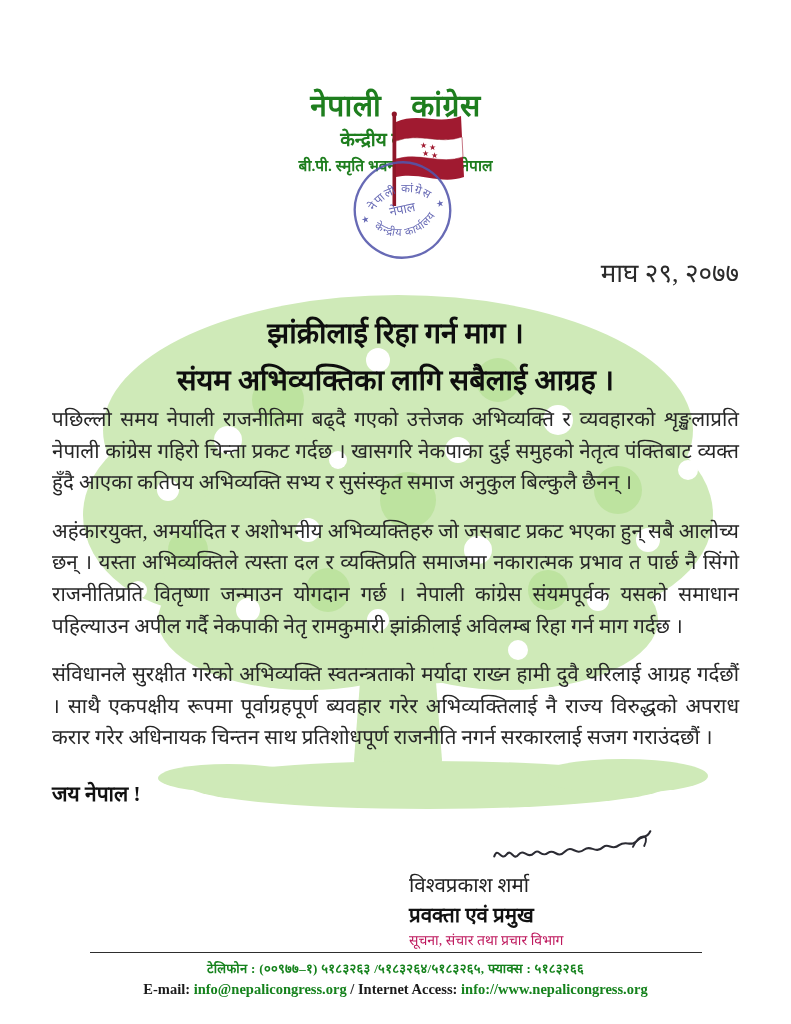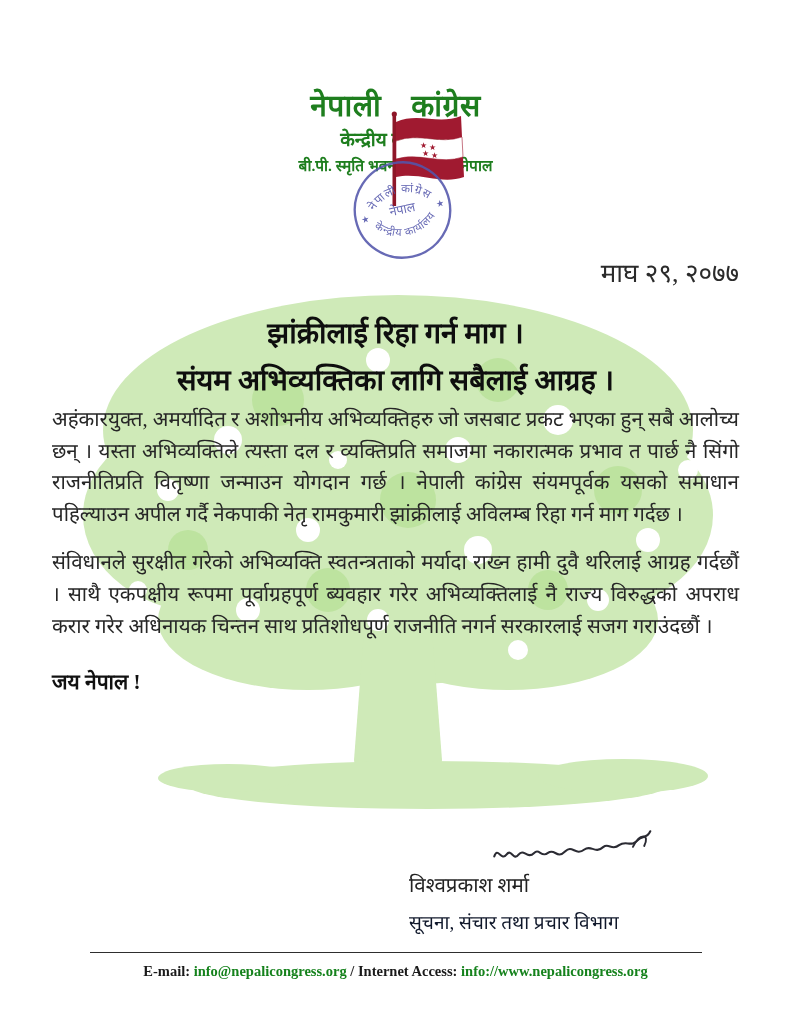--- a/index.html
+++ b/index.html
@@ -30,21 +30,21 @@
   .body-text p{
     margin:0 0 17px 0;font-size:20.5px;line-height:31.6px;text-align:justify;
     color:#262626;
   }
   .closing{font-size:21px;font-weight:bold;color:#111;margin-top:25px;text-align:left;}
   
   .sig-block{position:absolute;right:52px;top:820px;width:330px;z-index:1;}
   .sig-scribble{display:block;margin:0 auto -2px auto;}
   .sig-name{font-size:20.5px;color:#222;}
   .sig-title{font-size:20.5px;font-weight:bold;color:#111;margin-top:2px;}
-  .sig-dept{font-size:19px;color:#0f172a;margin-top:11px;}
+  .sig-dept{font-size:14px;color:#be185d;margin-top:2px;}
   
   .footer{
     position:absolute;left:50%;top:952px;transform:translateX(-50%);
     width:612px;border-top:1.5px solid #2e2e2e;text-align:center;padding-top:6px;
   }
   .footer-phone{font-size:13px;font-weight:bold;color:#15821c;letter-spacing:.3px;}
   .footer-links{font-size:14.5px;font-weight:bold;margin-top:4px;color:#15821c;}
   .footer-links .lbl{color:#1a1a1a;}
   .footer-links .val{color:#15821c;}
 </style>
@@ -135,38 +135,41 @@
   </div>
 
   <div class="date-line layer">माघ २९, २०७७</div>
 
   <div class="headline layer">
     <div>झांक्रीलाई रिहा गर्न माग ।</div>
     <div>संयम अभिव्यक्तिका लागि सबैलाई आग्रह ।</div>
   </div>
 
   <div class="body-text layer">
+    <p>पछिल्लो समय नेपाली राजनीतिमा बढ्दै गएको उत्तेजक अभिव्यक्ति र व्यवहारको शृङ्खलाप्रति नेपाली कांग्रेस गहिरो चिन्ता प्रकट गर्दछ । खासगरि नेकपाका दुई समुहको नेतृत्व पंक्तिबाट व्यक्त हुँदै आएका कतिपय अभिव्यक्ति सभ्य र सुसंस्कृत समाज अनुकुल बिल्कुलै छैनन् ।</p>
     <p>अहंकारयुक्त, अमर्यादित र अशोभनीय अभिव्यक्तिहरु जो जसबाट प्रकट भएका हुन् सबै आलोच्य छन् । यस्ता अभिव्यक्तिले त्यस्ता दल र व्यक्तिप्रति समाजमा नकारात्मक प्रभाव त पार्छ नै सिंगो राजनीतिप्रति वितृष्णा जन्माउन योगदान गर्छ । नेपाली कांग्रेस संयमपूर्वक यसको समाधान पहिल्याउन अपील गर्दै नेकपाकी नेतृ रामकुमारी झांक्रीलाई अविलम्ब रिहा गर्न माग गर्दछ ।</p>
     <p>संविधानले सुरक्षीत गरेको अभिव्यक्ति स्वतन्त्रताको मर्यादा राख्न हामी दुवै थरिलाई आग्रह गर्दछौं । साथै एकपक्षीय रूपमा पूर्वाग्रहपूर्ण ब्यवहार गरेर अभिव्यक्तिलाई नै राज्य विरुद्धको अपराध करार गरेर अधिनायक चिन्तन साथ प्रतिशोधपूर्ण राजनीति नगर्न सरकारलाई सजग गराउंदछौं ।</p>
     <div class="closing">जय नेपाल !</div>
   </div>
 
   <div class="sig-block">
     <svg class="sig-scribble" width="190" height="52" viewBox="0 0 200 60" aria-hidden="true">
       <path d="M8,42 C12,30 16,48 22,40 C28,32 30,48 36,40 C42,32 46,46 54,38
                C60,32 62,44 70,38 C78,32 80,46 90,36 C98,28 102,42 112,34
                C120,28 124,40 134,31 C140,26 144,36 152,29 C160,23 166,32 174,23
                C178,18 184,22 188,13" fill="none" stroke="#2b2b33" stroke-width="2.4" stroke-linecap="round"></path>
       <path d="M168,31 C176,14 188,16 181,30" fill="none" stroke="#2b2b33" stroke-width="2.2" stroke-linecap="round"></path>
     </svg>
     <div class="sig-name">विश्वप्रकाश शर्मा</div>
+    <div class="sig-title">प्रवक्ता एवं प्रमुख</div>
     <div class="sig-dept">सूचना, संचार तथा प्रचार विभाग</div>
   </div>
 
   <div class="footer layer">
+    <div class="footer-phone">टेलिफोन : (००९७७–१) ५१८३२६३ /५१८३२६४/५१८३२६५, फ्याक्स : ५१८३२६६</div>
     <div class="footer-links">
       <span class="lbl">E-mail:</span>
       <span class="val">info@nepalicongress.org</span>
       <span class="lbl"> / </span>
       <span class="lbl">Internet Access:</span>
       <span class="val">info://www.nepalicongress.org</span>
     </div>
   </div>
 
 </div>

